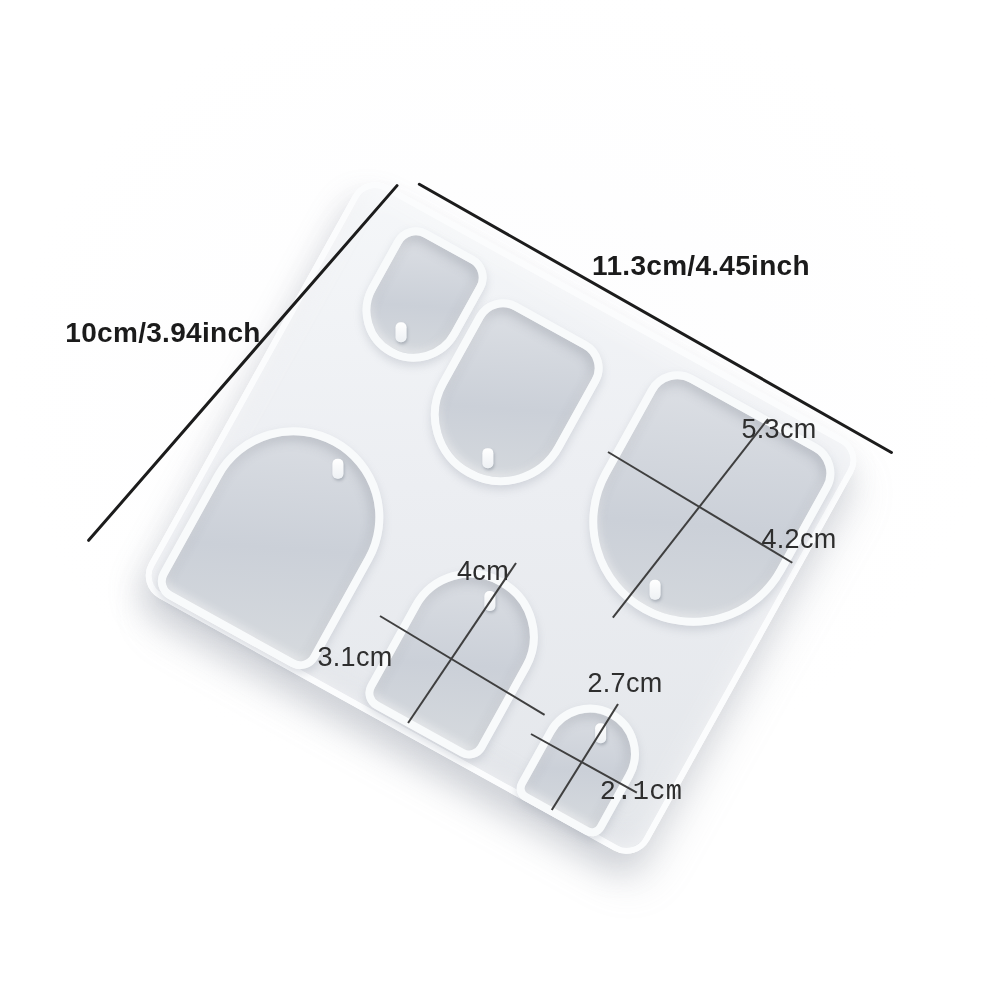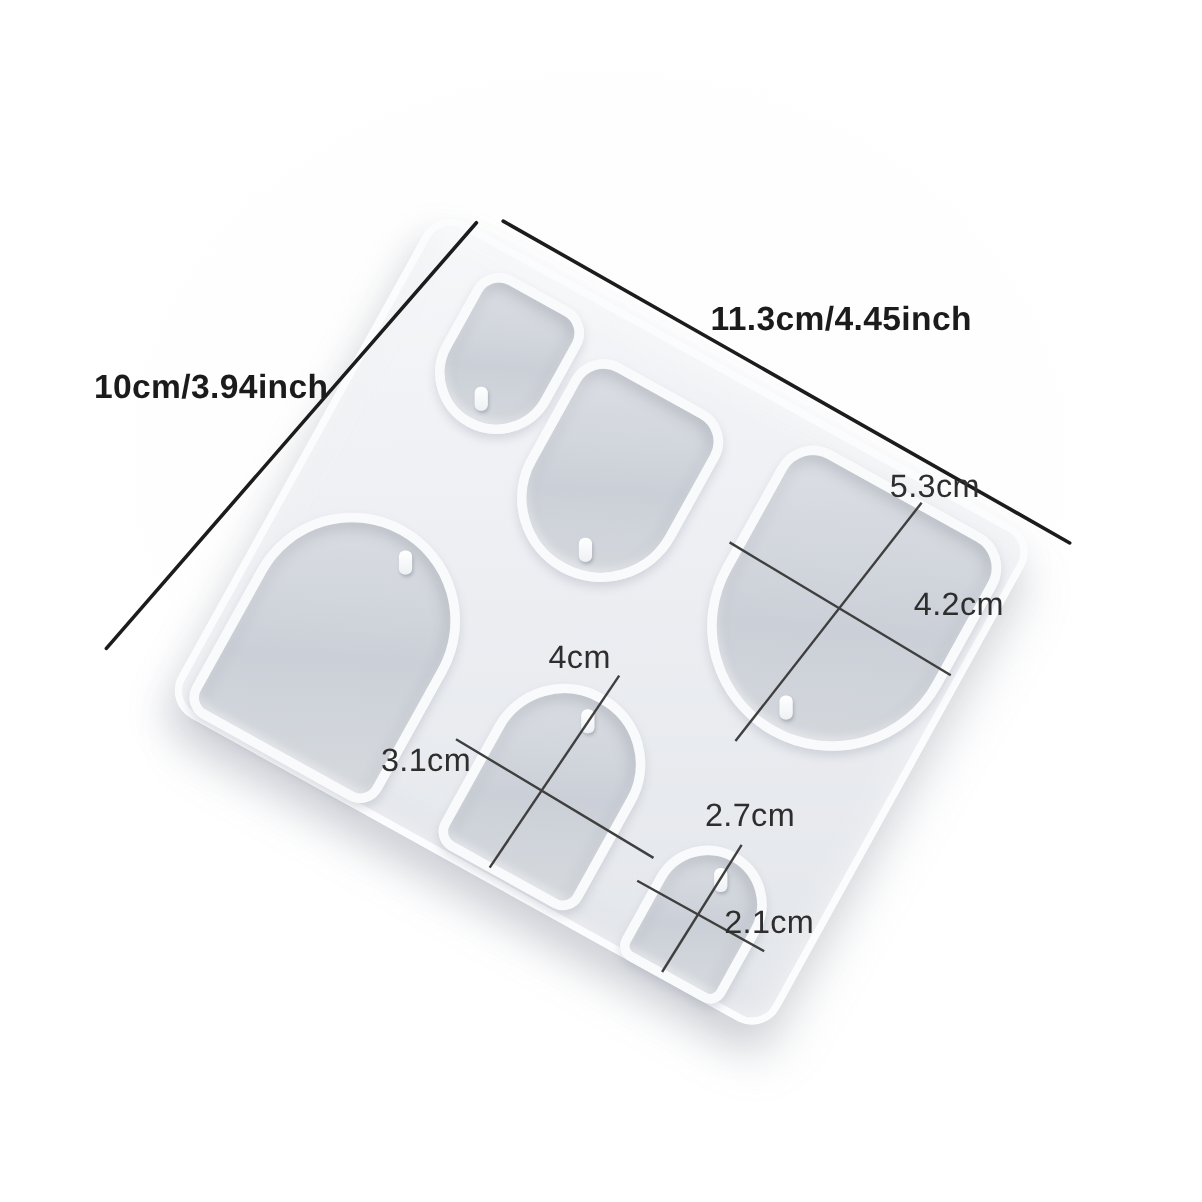--- a/index.html
+++ b/index.html
@@ -106,29 +106,30 @@
   .label-main {
     font-size: 28px;
     font-weight: 700;
     letter-spacing: 0.3px;
   }
   .label-sub {
     font-size: 27px;
     font-weight: 400;
     color: #2e2e2e;
     letter-spacing: 0.3px;
+    margin-top: 23px;
   }
   .pos-overall-width  { left: 701px; top: 266px; }
-  .pos-overall-height { left: 163px; top: 323px; margin-left: 13px; }
+  .pos-overall-height { left: 163px; top: 333px; }
   .pos-large-height   { left: 779px; top: 406px; }
-  .pos-large-width    { left: 799px; top: 504px; }
+  .pos-large-width    { left: 799px; top: 516px; }
   .pos-medium-height  { left: 483px; top: 548px; text-align: center; }
   .pos-medium-width   { left: 355px; top: 634px; text-align: center; }
-  .pos-small-height   { left: 625px; top: 680px; }
-  .pos-small-width    { left: 641px; top: 769px; }
+  .pos-small-height   { left: 625px; top: 660px; }
+  .pos-small-width    { left: 641px; top: 769px; font-family: Liberation Mono, monospace; }
 </style>
 </head>
 <body>
 
 <div class="scene">
 
   <div class="mold">
     <div class="cavity cav-a">
       <div class="peg peg-bottom"></div>
     </div>

